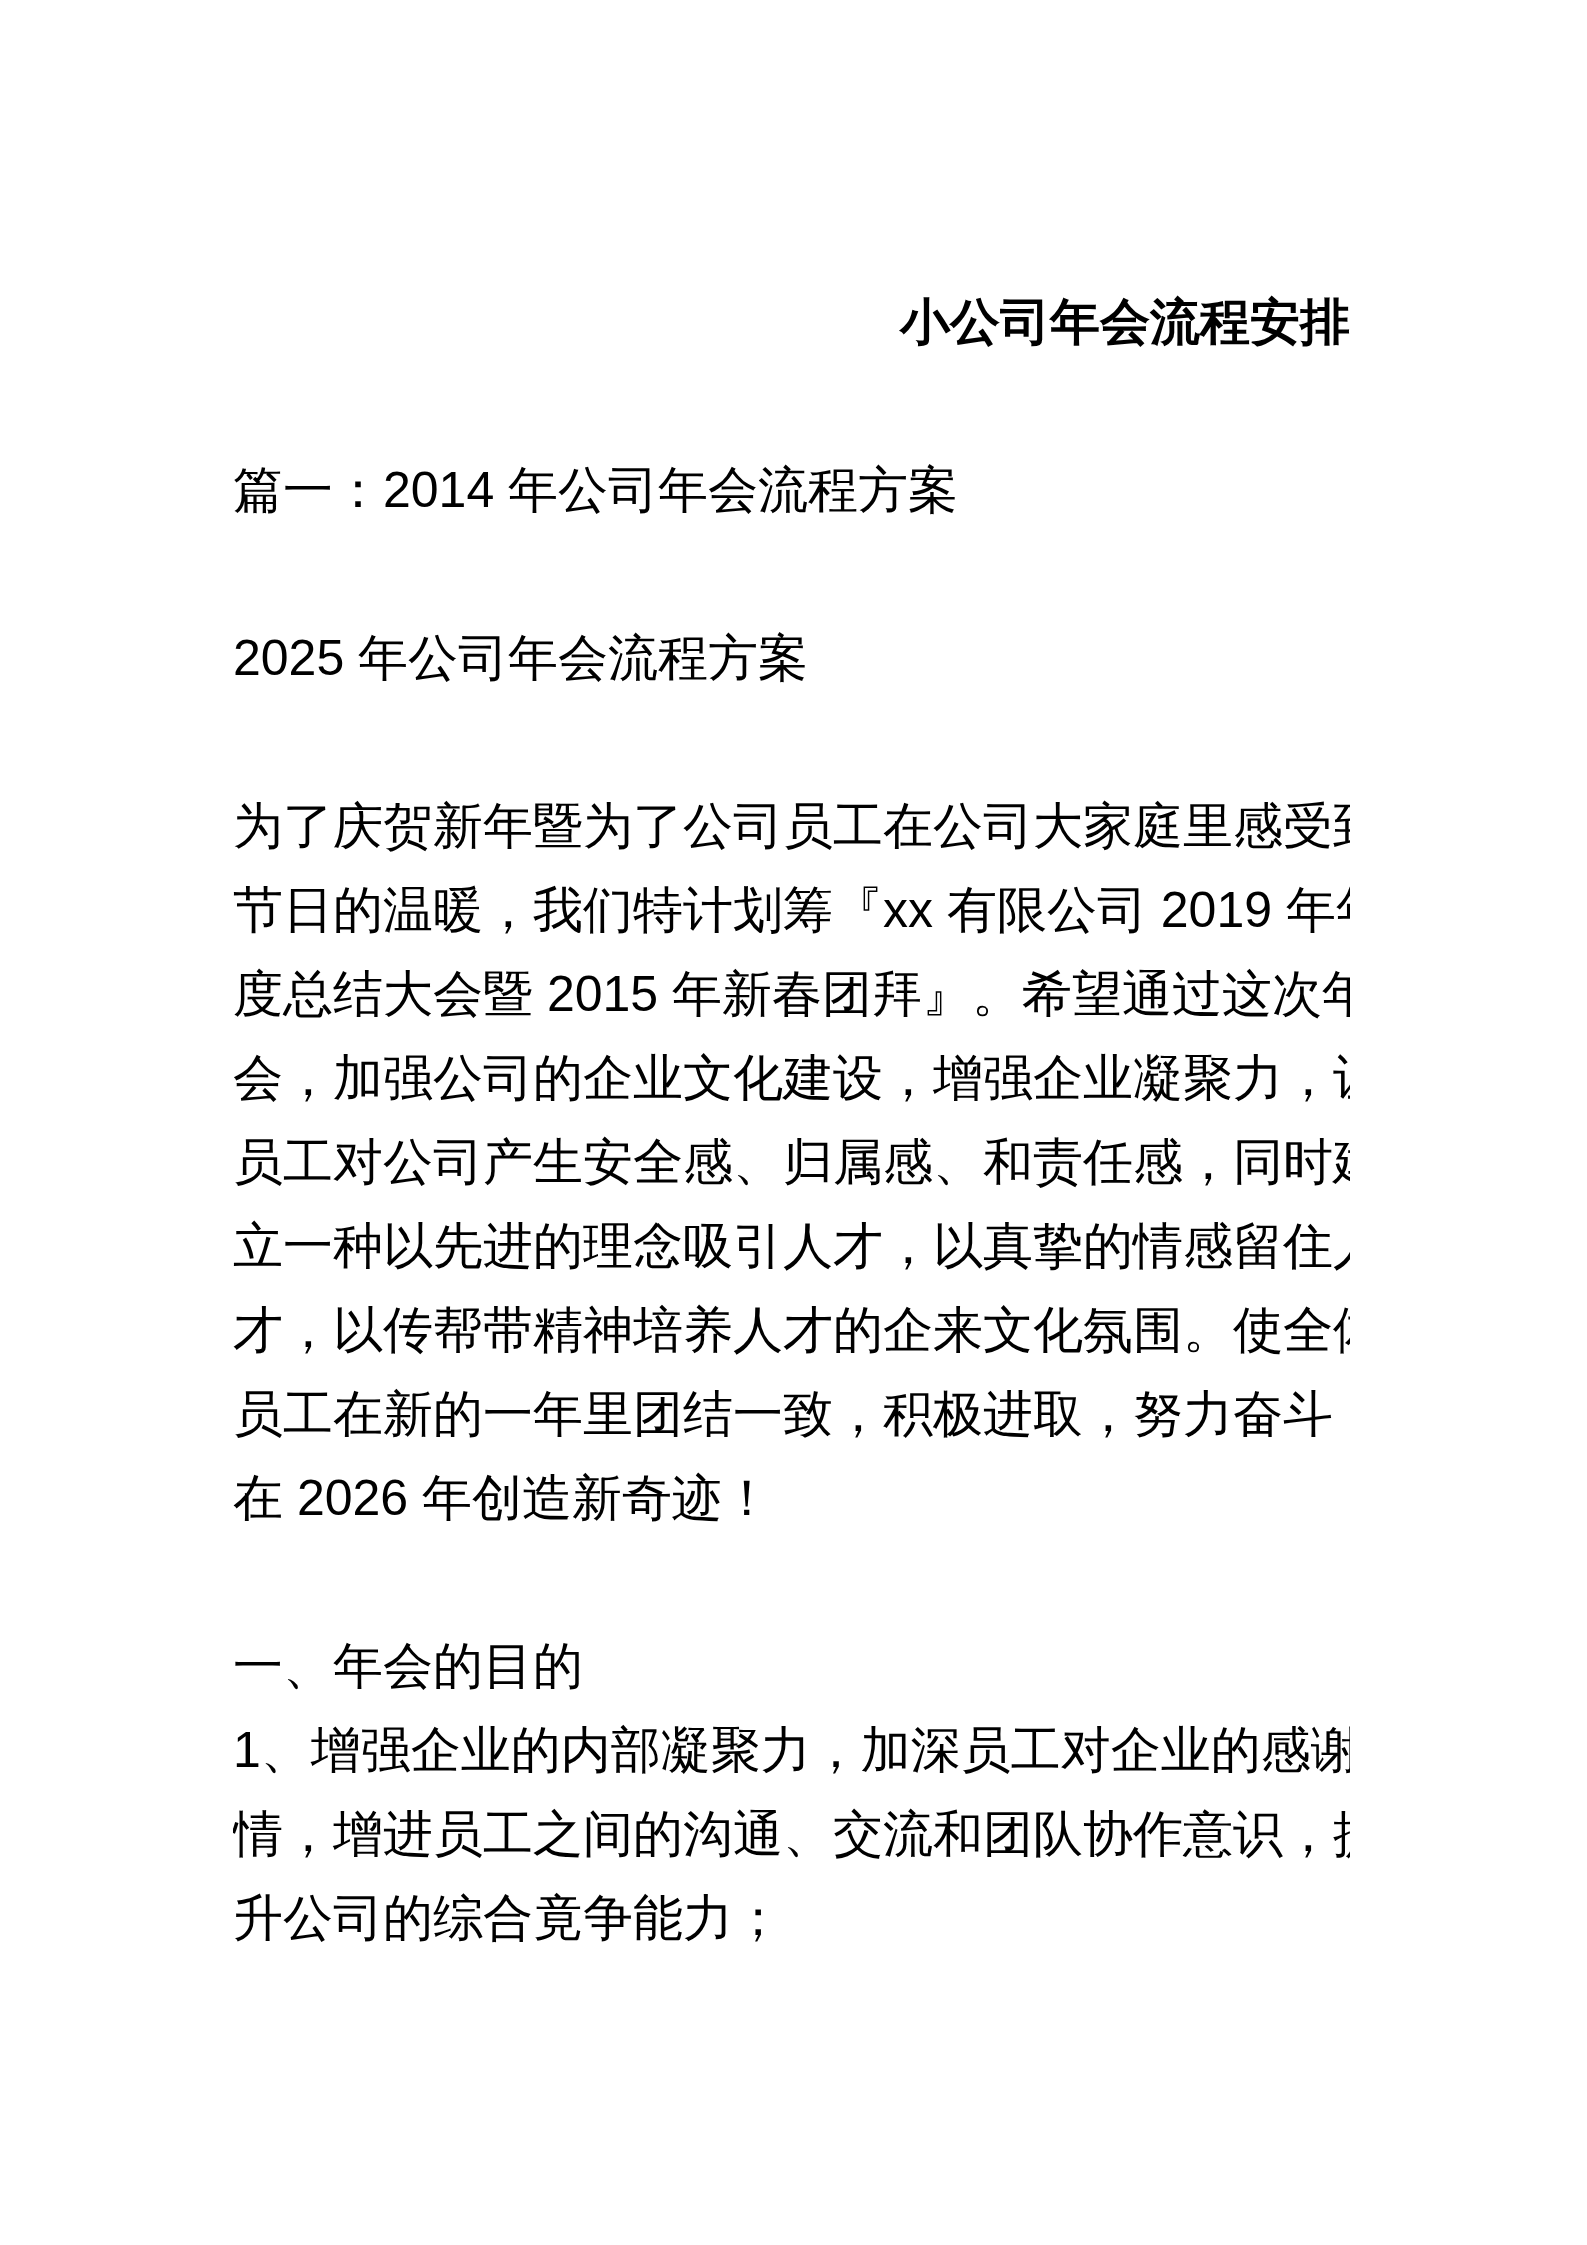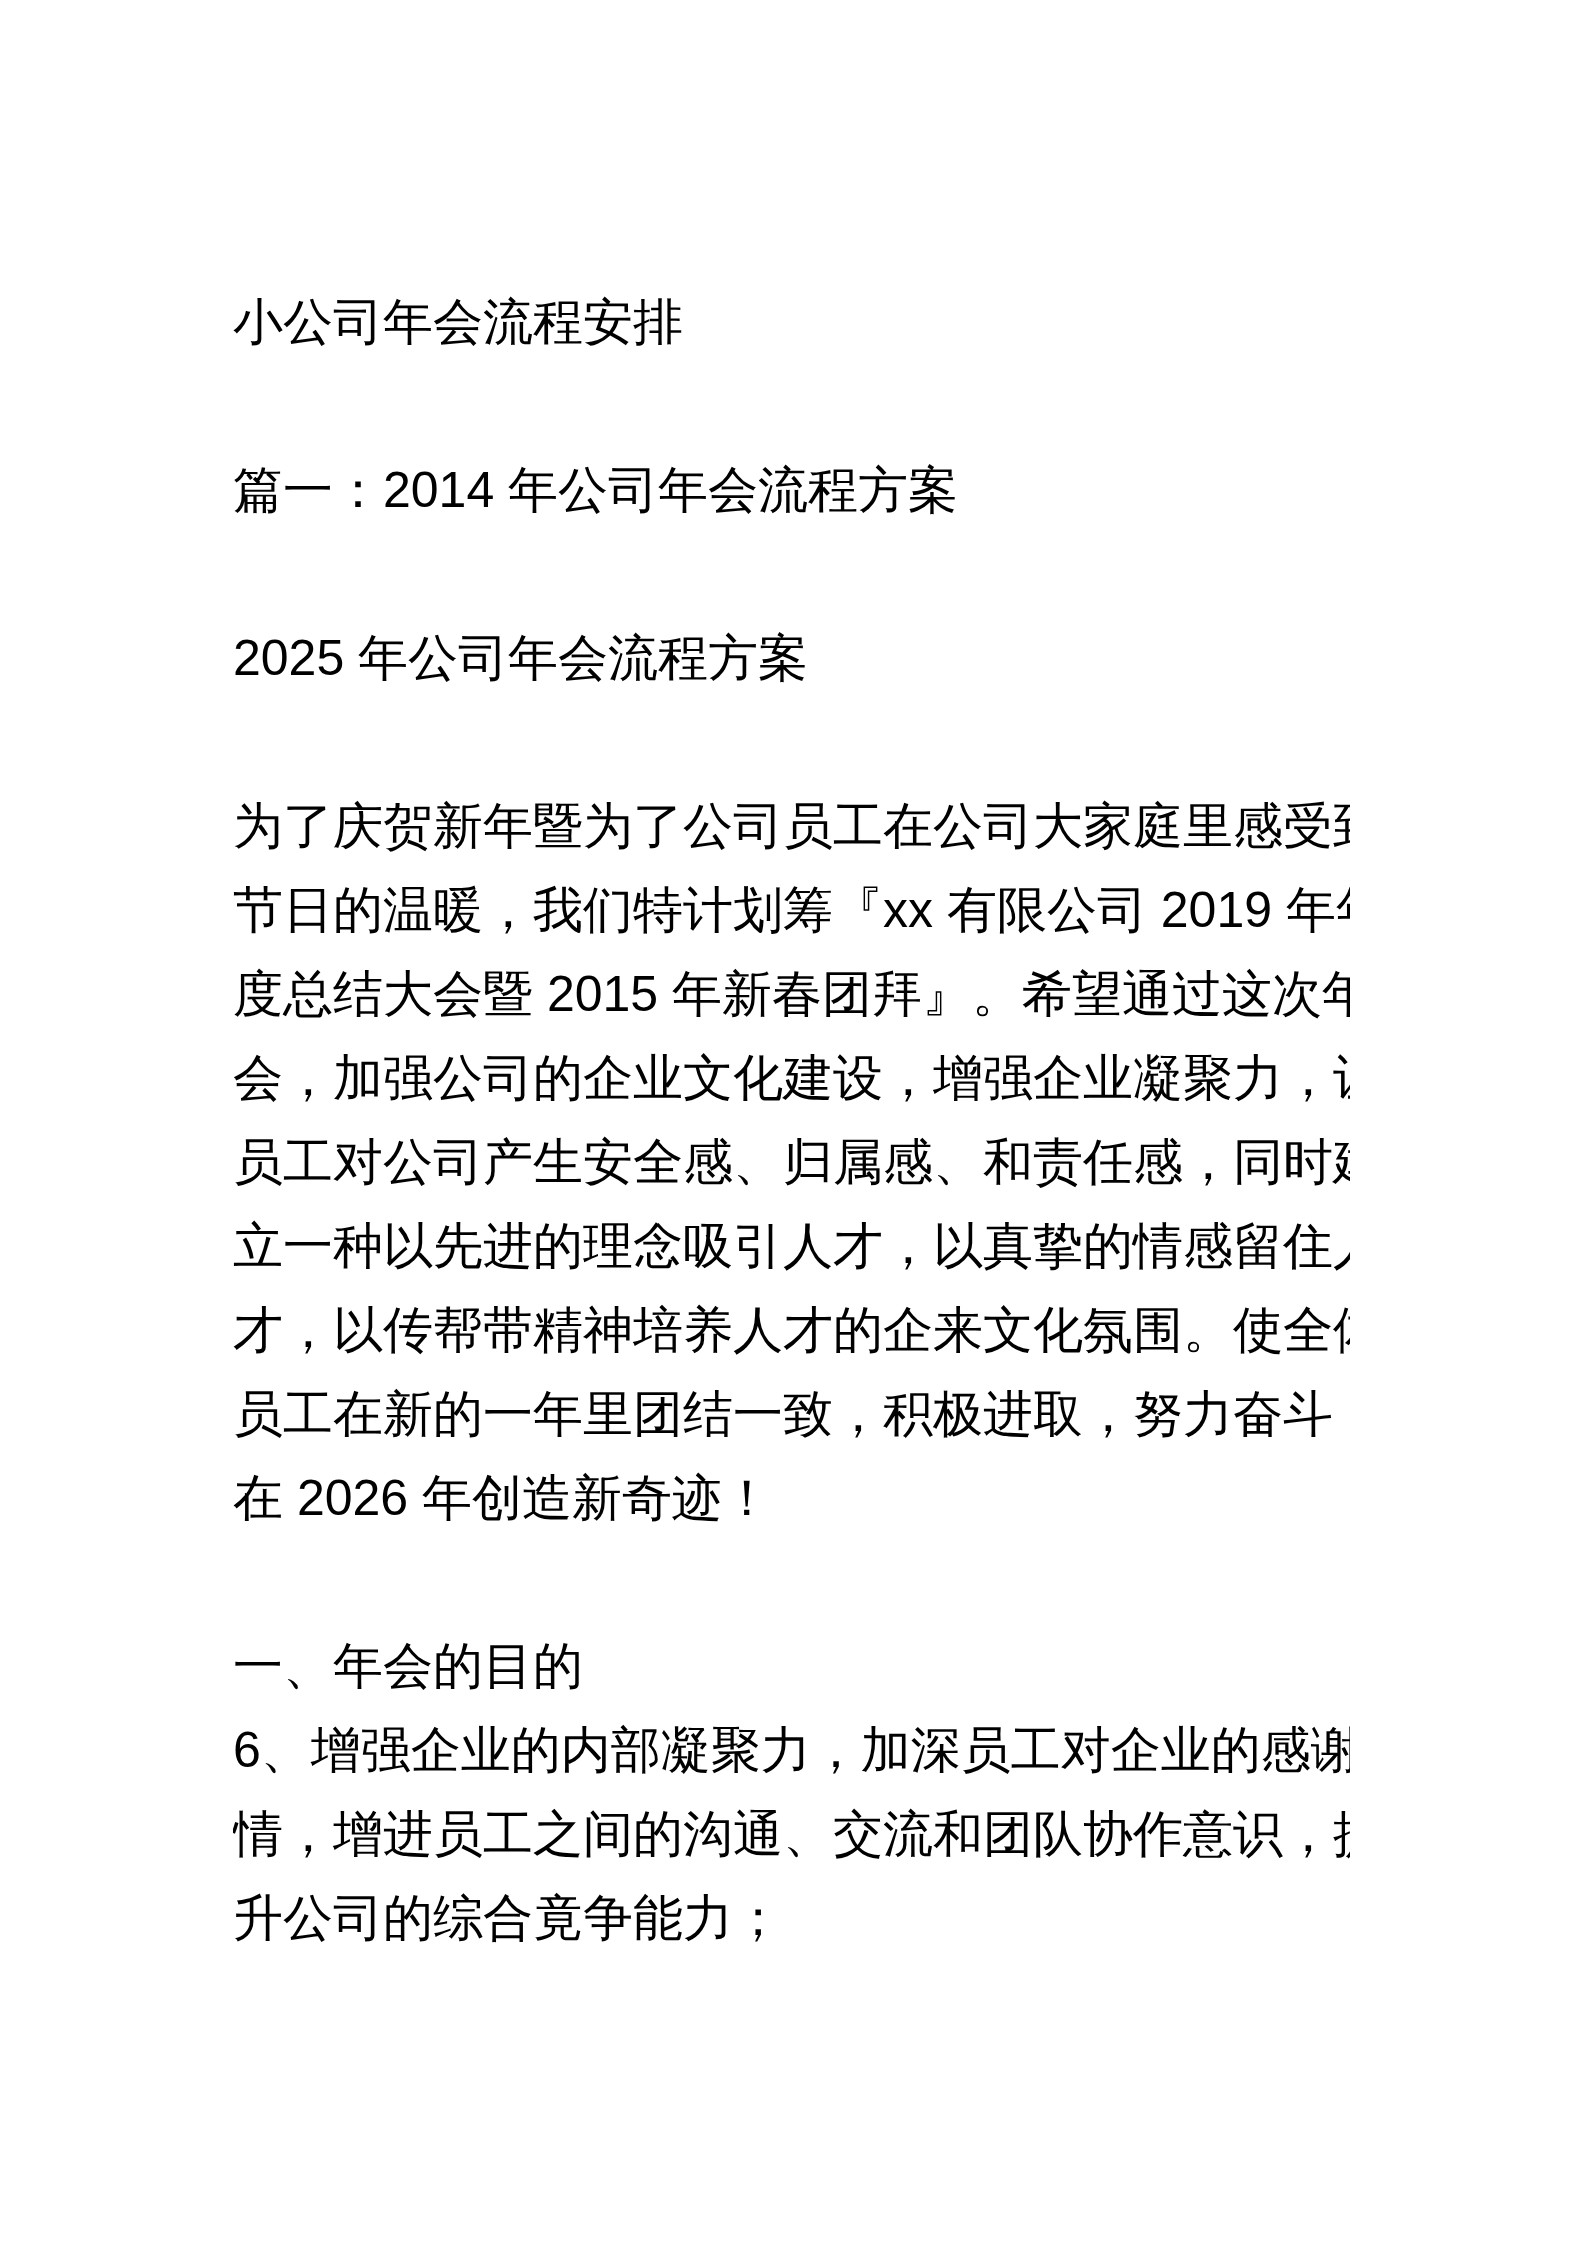--- a/index.html
+++ b/index.html
@@ -24,21 +24,22 @@
     line-height: 84px;
     color: #000000;
     letter-spacing: 0px;
   }
   .line {
     height: 84px;
     white-space: nowrap;
     overflow: hidden;
   }
   .title-line {
-    text-align: left;
+    text-align: right;
+    font-weight: bold;
   }
   .spacer {
     height: 84px;
   }
 </style>
 </head>
 <body>
 
 <div class="page">
   <div class="doc">
@@ -62,18 +63,18 @@
     <div class="line">员工对公司产生安全感、归属感、和责任感，同时建</div>
     <div class="line">立一种以先进的理念吸引人才，以真挚的情感留住人</div>
     <div class="line">才，以传帮带精神培养人才的企来文化氛围。使全体</div>
     <div class="line">员工在新的一年里团结一致，积极进取，努力奋斗，</div>
     <div class="line">在 2026 年创造新奇迹！</div>
 
     <div class="spacer"></div>
 
     <div class="line">一、年会的目的</div>
 
-    <div class="line">6、增强企业的内部凝聚力，加深员工对企业的感谢</div>
+    <div class="line">1、增强企业的内部凝聚力，加深员工对企业的感谢</div>
     <div class="line">情，增进员工之间的沟通、交流和团队协作意识，提</div>
     <div class="line">升公司的综合竟争能力；</div>
 
   </div>
 </div>
 
 </body></html>

